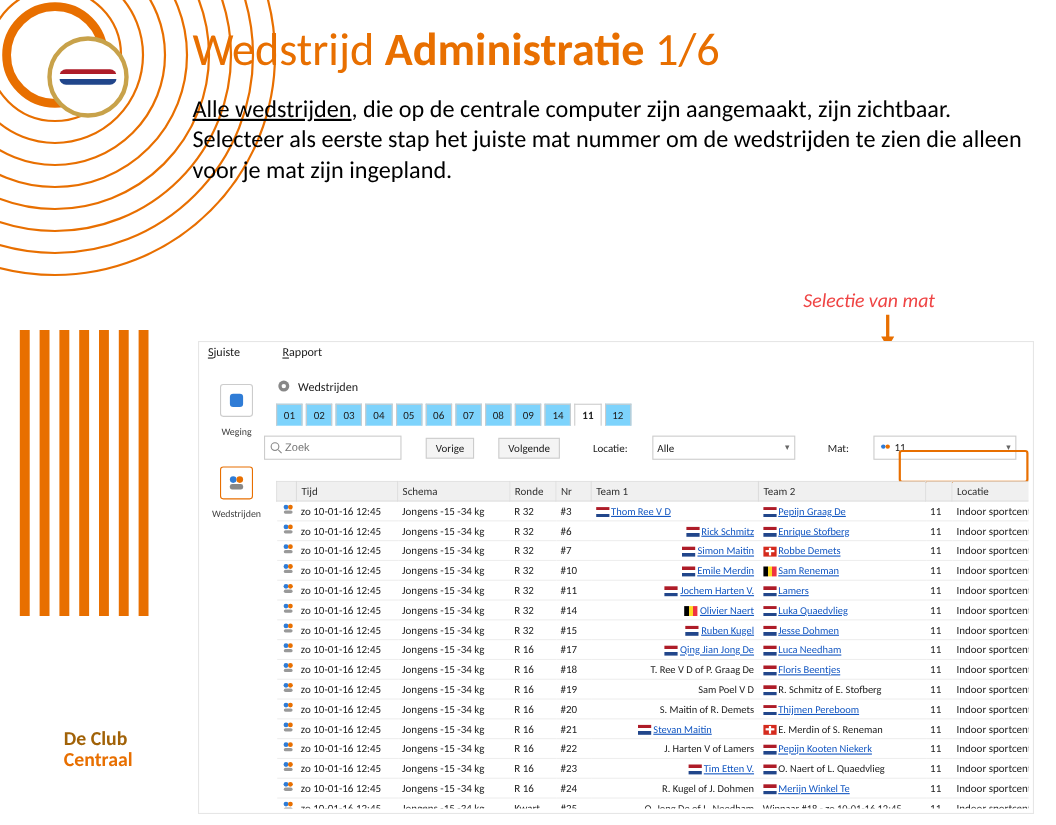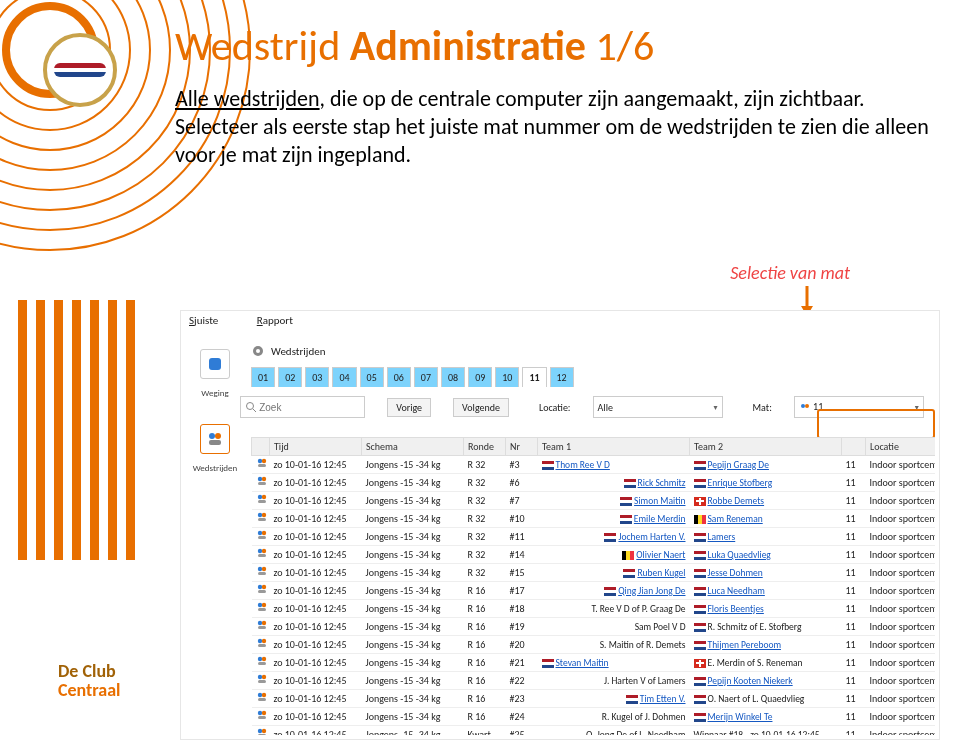--- a/index.html
+++ b/index.html
@@ -126,21 +126,21 @@
     <div class="tabstrip" id="tabstrip">
         <div class="tab">01</div>
         <div class="tab">02</div>
         <div class="tab">03</div>
         <div class="tab">04</div>
         <div class="tab">05</div>
         <div class="tab">06</div>
         <div class="tab">07</div>
         <div class="tab">08</div>
         <div class="tab">09</div>
-        <div class="tab">10</div>
+        <div class="tab">14</div>
         <div class="tab active">11</div>
         <div class="tab">12</div>
       </div>
 
     <div class="sidebar">
       <div class="side-btn">
         <svg width="18" height="18" viewBox="0 0 18 18">
             <rect x="3" y="3" width="12" height="12" rx="3" fill="#2f7cd6"></rect>
           </svg>
       </div>
@@ -381,21 +381,21 @@
             <tr>
               <td><span class="rowicon"><svg viewBox="0 0 12 12">
                     <circle cx="4" cy="4" r="2.2" fill="#2f7cd6"></circle>
                     <circle cx="8" cy="4" r="2.2" fill="#E86F00"></circle>
                     <rect x="2" y="7" width="8" height="3" rx="1.5" fill="#999"></rect>
                   </svg></span></td>
               <td>zo 10-01-16 12:45</td>
               <td>Jongens -15 -34 kg</td>
               <td>R 16</td>
               <td>#21</td>
-              <td class="team" style="text-align:left"><span class="flag flag-nl"></span><span class="link">Stevan Maitin</span></td>
+              <td class="team" style="text-align:center"><span class="flag flag-nl"></span><span class="link">Stevan Maitin</span></td>
               <td class="team"><span class="flag flag-ch"></span><span>E. Merdin of S. Reneman</span></td>
               <td>11</td>
               <td>Indoor sportcentrum</td>
             </tr>
             <tr>
               <td><span class="rowicon"><svg viewBox="0 0 12 12">
                     <circle cx="4" cy="4" r="2.2" fill="#2f7cd6"></circle>
                     <circle cx="8" cy="4" r="2.2" fill="#E86F00"></circle>
                     <rect x="2" y="7" width="8" height="3" rx="1.5" fill="#999"></rect>
                   </svg></span></td>

